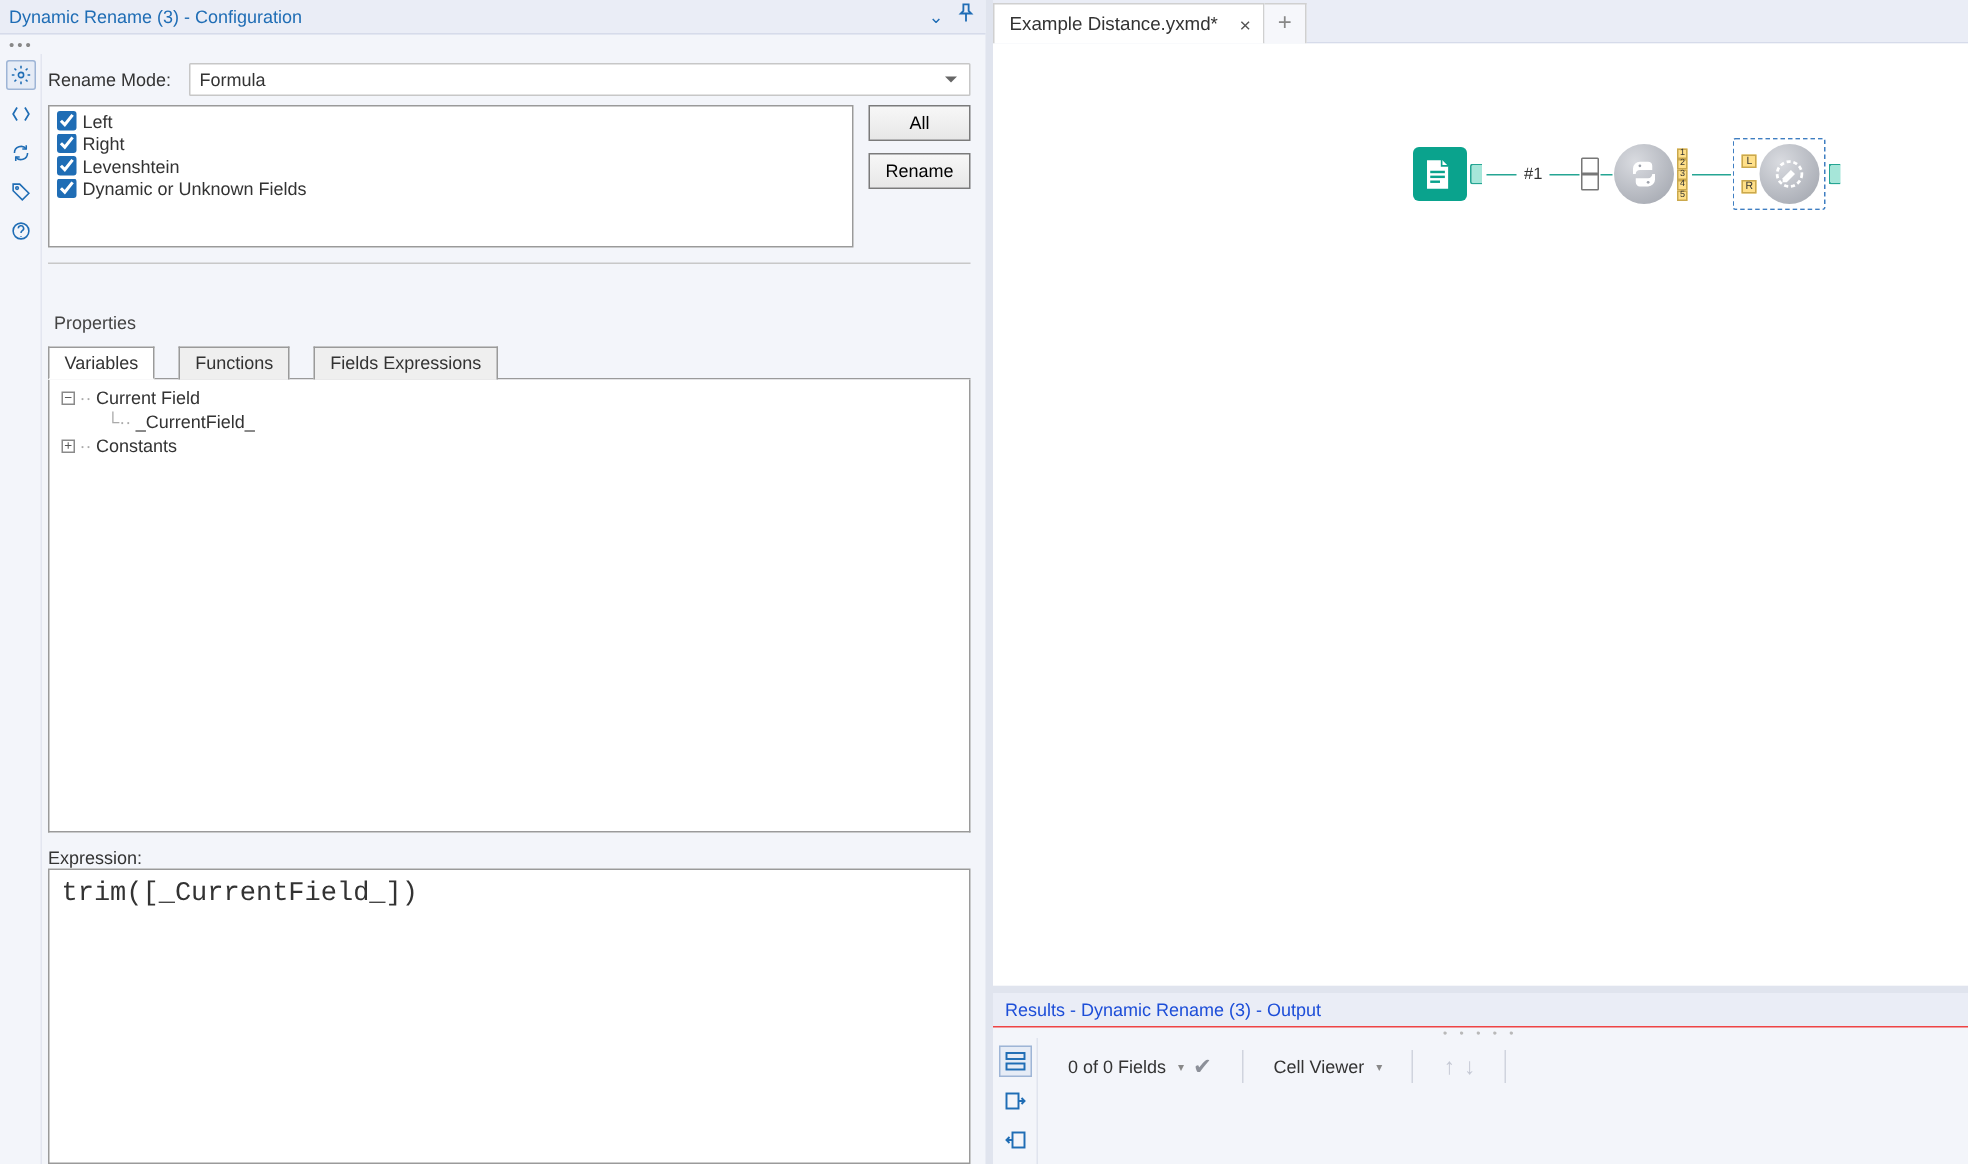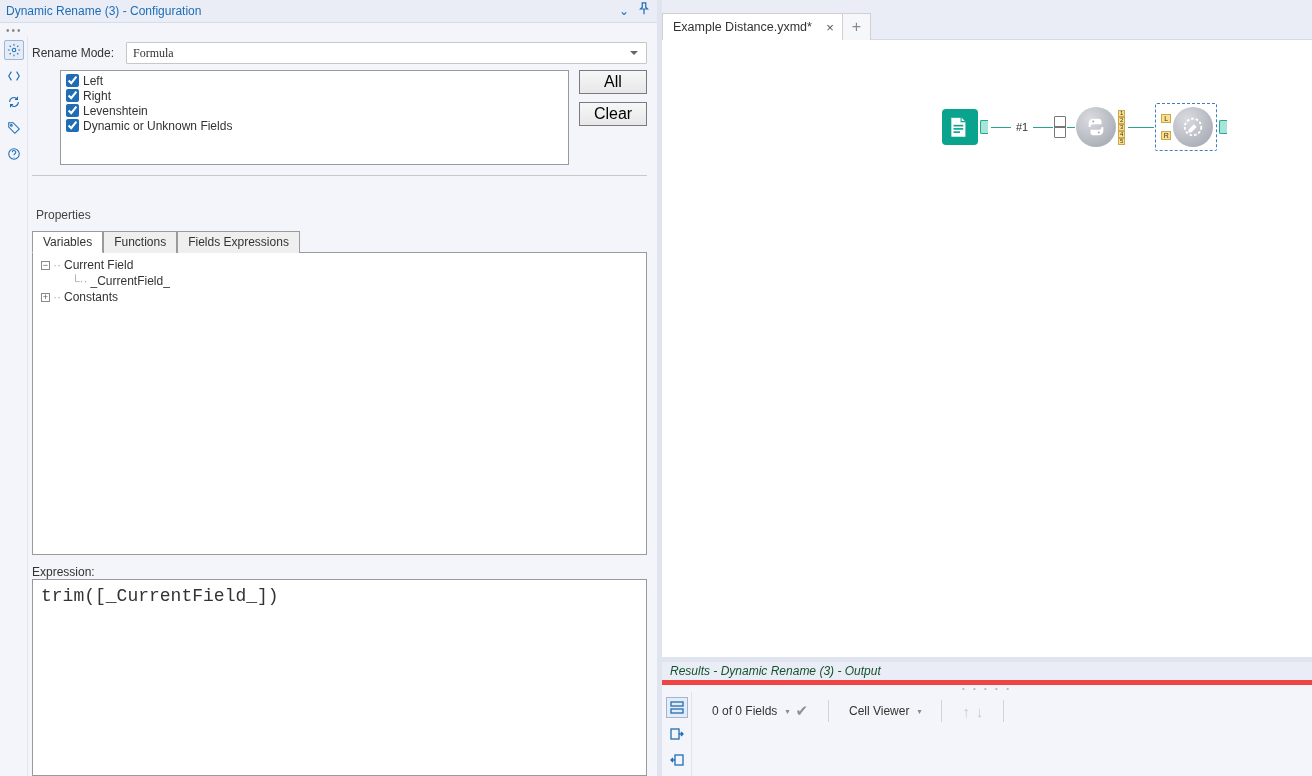--- a/index.html
+++ b/index.html
@@ -17,46 +17,46 @@
 
   .config-body { display:flex; flex:1; overflow:hidden;}
   .left-toolbar { width:28px; background:#f3f5fa; border-right:1px solid #e3e6f0; display:flex; flex-direction:column; align-items:center; padding-top:4px; gap:6px;}
   .tb-btn { width:20px; height:20px; display:flex; align-items:center; justify-content:center; border-radius:2px; cursor:pointer; color:#1f6db5;}
   .tb-btn.active { border:1px solid #9eb5d6; background:#e6ecf6;}
   .tb-btn svg { width:14px; height:14px; }
 
   .main-config { flex:1; display:flex; flex-direction:column; padding:6px 10px 0 4px; overflow:hidden;}
   .row1 { display:flex; align-items:center; gap:10px; margin-bottom:6px;}
   .label-rm { min-width:84px; }
-  .combo { flex:1; height:22px; border:1px solid #c7c7c7; background:#fff; position:relative; padding:3px 22px 3px 6px; border-radius:1px;font-family:Liberation Serif, serif;}
+  .combo { flex:1; height:22px; border:1px solid #c7c7c7; background:#fff; position:relative; padding:3px 22px 3px 6px; border-radius:1px;}
   .combo:after { content:""; position:absolute; right:8px; top:8px; width:0; height:0; border-left:4px solid transparent; border-right:4px solid transparent; border-top:4px solid #666;}
   .row2 { display:flex; gap:10px;}
-  .fields-box { flex:1; border:1px solid #9a9a9a; background:#fff; height:95px; padding:2px 5px;margin-left:28px;}
+  .fields-box { flex:1; border:1px solid #9a9a9a; background:#fff; height:95px; padding:2px 5px;}
   .chk-row { display:flex; align-items:center; gap:4px; height:15px; margin:0px 0; font-size:12px;}
   .chk { width:13px; height:13px; margin:0; accent-color:#1f6db5;}
   .btn-col { width:68px; display:flex; flex-direction:column; gap:8px;}
-  .btn { height:24px; border:1px solid #7b7b7b; background:linear-gradient(#f7f7f7,#e7e7e7); font-size:16px; cursor:pointer; }
+  .btn { height:24px; border:1px solid #7b7b7b; background:linear-gradient(#f7f7f7,#e7e7e7); font-size:12px; cursor:pointer; }
 
   .hr-line { height:1px; background:#c8c8c8; margin:10px 0 4px;}
   .fieldset-label { color:#444; padding:0 4px; font-size:12px;margin-top:28px;}
   .tabs { display:flex; margin-top:8px; border-bottom:1px solid #9a9a9a; }
-  .tab { padding:3px 10px; border:1px solid #9a9a9a; border-bottom:none; background:#efefef; margin-right:0px; font-size:12px; cursor:pointer; position:relative; top:1px;}
+  .tab { padding:3px 10px; border:1px solid #9a9a9a; border-bottom:none; background:#efefef; margin-right:16px; font-size:12px; cursor:pointer; position:relative; top:1px;}
   .tab.active { background:#fff; border-bottom:1px solid #fff;}
   .tree-box { border:1px solid #9a9a9a; border-top:none; background:#fff; height:302px; padding:4px 8px; font-size:12px; overflow:auto;}
   .tree-item { display:flex; align-items:center; gap:3px; height:16px;}
   .tree-toggle { width:9px;height:9px;border:1px solid #8a8a8a; display:inline-flex;align-items:center;justify-content:center;font-size:9px;line-height:1;color:#555;}
   .tree-dash { color:#aaa; }
   .indent2 { margin-left:30px;}
 
   .expr-label { margin-top:10px; }
   .expr-box { border:1px solid #9a9a9a; background:#fff; flex:1; padding:6px 8px; font-family:"Consolas","Courier New",monospace; font-size:18px; }
 
   
   .right-panel { flex:1; display:flex; flex-direction:column; background:#fff;}
-  .tab-strip { height:40px; background:#eaedf6; display:flex; align-items:flex-end; border-bottom:1px solid #d6dbea;}
+  .tab-strip { height:29px; background:#eaedf6; display:flex; align-items:flex-end; border-bottom:1px solid #d6dbea;}
   .file-tab { background:#fff; border:1px solid #d0d0d0; border-bottom:none; height:27px; padding:0 30px 0 10px; display:flex; align-items:center; font-size:12.5px; color:#333; position:relative; top:1px; cursor:pointer;}
   .file-tab .close-x { position:absolute; right:8px; top:6px; font-size:13px; color:#555; cursor:pointer;}
   .plus-tab { width:28px; height:27px; border:1px solid #d0d0d0; border-left:none; border-bottom:none; display:flex; align-items:center; justify-content:center; color:#888; font-size:16px; background:#f6f7fb; cursor:pointer; position:relative; top:1px;}
 
   .canvas { flex:1; position:relative; background:#fff;}
   .workflow { position:absolute; left:280px; top:63px; display:flex; align-items:center;}
   .anchor { width:8px;height:14px;border:1px solid #25a593;border-radius:2px;background:#a6e6d9;margin:0 2px;}
   .anchor.out{border-right:none;border-top-right-radius:0;border-bottom-right-radius:0;}
   .conn-line { height:1px; width:20px; background:#25a593; margin:0 1px;}
   .conn-label{ font-size:11px; color:#333; margin:0 4px;}
@@ -68,21 +68,21 @@
   .node-circ{ width:40px;height:40px;border-radius:50%;background:radial-gradient(circle at 35% 30%,#d9dbe0,#9ea2ab);display:flex;align-items:center;justify-content:center;}
   .node-circ svg{width:22px;height:22px;}
   .port-stack { display:flex; flex-direction:column; gap:0; margin:0 2px;}
   .port-stack .num{ width:7px;height:7px;font-size:6px;background:#ffe08a;border:1px solid #caa84d;display:flex;align-items:center;justify-content:center;line-height:1;}
   .sel-box { border:1px dashed #3f7ec1; padding:3px; border-radius:2px;}
   .lr-ports { display:flex; flex-direction:column; gap:8px; margin:0 2px;}
   .lr-ports .p{width:10px;height:9px;font-size:7px;background:#ffe08a;border:1px solid #caa84d;display:flex;align-items:center;justify-content:center;}
 
   
   .results-wrap { border-top:5px solid #e0e4ee; background:#f3f5fa;}
-  .results-header{ height:23px; background:#eaedf6; display:flex; align-items:center; padding:0 8px; font-size:12px; color:#14532d; border-bottom:5px solid #ef4444;font-style:italic;}
+  .results-header{ height:23px; background:#eaedf6; display:flex; align-items:center; padding:0 8px; font-size:12px; color:#1d4ed8; border-bottom:1px solid #ef4444;}
   .grip-dots { text-align:center; color:#b9b9b9; font-size:8px; letter-spacing:3px; line-height:7px; height:7px;}
   .results-toolbar { display:flex; align-items:stretch; height:84px; }
   .rt-left { width:30px; display:flex; flex-direction:column; padding:5px 4px; gap:5px; border-right:1px solid #e0e4ee;}
   .rt-icon { width:22px;height:22px; border:1px solid transparent; display:flex;align-items:center;justify-content:center; color:#1f6db5; font-size:13px; cursor:pointer;}
   .rt-icon.active{border:1px solid #9eb5d6;background:#e6ecf6;}
   .rt-main { flex:1; display:flex; align-items:flex-start; padding:8px 10px; gap:10px;}
   .rt-group{ display:flex; align-items:center; gap:6px; padding:0 10px; height:22px;}
   .sep{ width:1px;height:22px;background:#d0d4de;}
   .dd-caret{ font-size:8px; color:#888; margin-left:2px;}
   .check-icon{color:#8c9099;font-size:15px;}
@@ -160,21 +160,21 @@
               <input type="checkbox" class="chk" checked="" style="">
               <span>Levenshtein</span>
             </label>
           <label class="chk-row">
               <input type="checkbox" class="chk" checked="" style="">
               <span>Dynamic or Unknown Fields</span>
             </label>
         </div>
         <div class="btn-col">
           <button class="btn">All</button>
-          <button class="btn">Clear</button>
+          <button class="btn">Rename</button>
         </div>
       </div>
 
       <div class="hr-line"></div>
       <span class="fieldset-label">Properties</span>
       <div class="tabs">
         <div class="tab active">Variables</div>
         <div class="tab">Functions</div>
         <div class="tab">Fields Expressions</div>
       </div>

